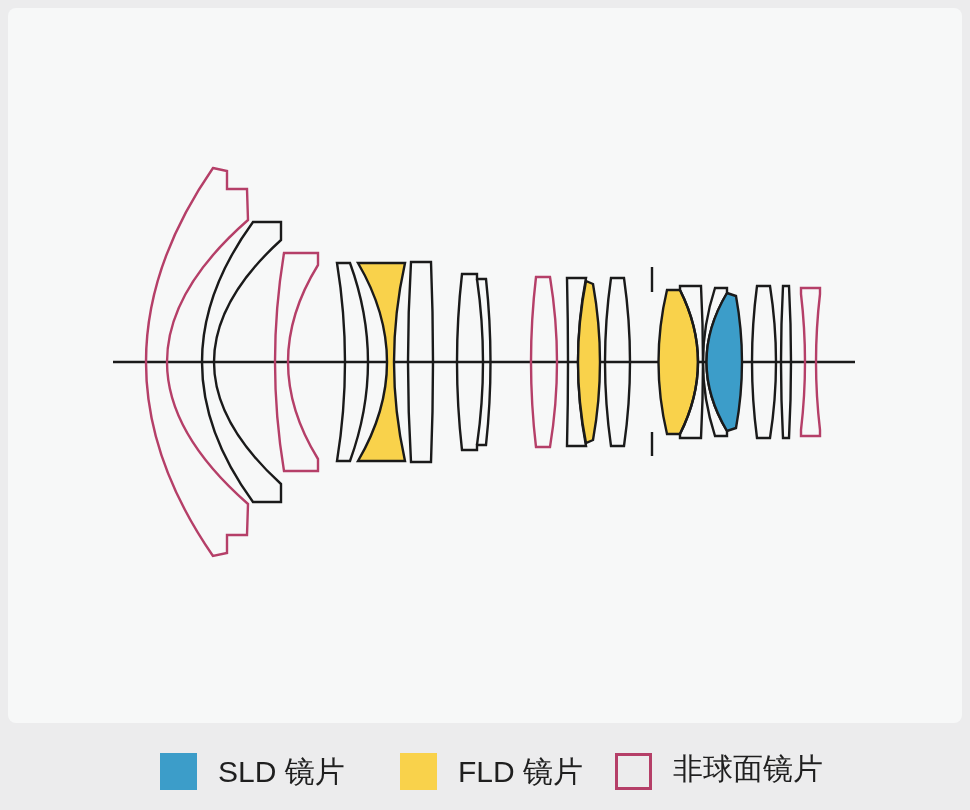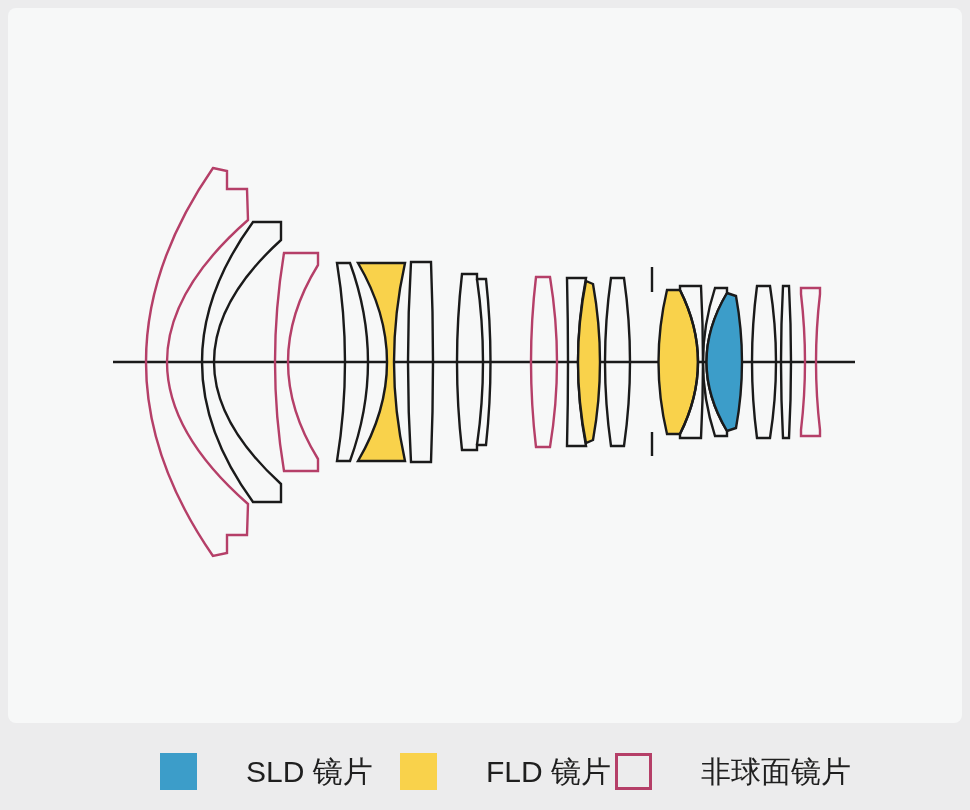--- a/index.html
+++ b/index.html
@@ -10,24 +10,24 @@
   }
   .canvas-card{
     position:absolute;left:8px;top:8px;width:954px;height:715px;
     border-radius:8px;background:#F7F8F8;
   }
   svg.lens-diagram{position:absolute;left:0;top:0;}
   .legend{position:absolute;left:0;top:753px;width:970px;height:40px;}
   .legend-item{position:absolute;display:flex;align-items:center;gap:21px;height:37px;}
   .legend-item.sld{left:160px;}
   .legend-item.fld{left:400px;}
-  .legend-item.asph{left:615px;}
+  .legend-item.asph{left:615px;font-family:Liberation Mono, monospace;}
   .swatch{width:37px;height:37px;box-sizing:border-box;flex:0 0 auto;}
   .swatch.outlined{background:transparent;border:3px solid #B53F68;}
-  .legend-label{font-size:30px;color:#1F1F1F;line-height:37px;white-space:nowrap;margin-left:28px;}
+  .legend-label{font-size:30px;color:#1F1F1F;line-height:37px;white-space:nowrap;}
 </style>
 </head>
 <body style="background: rgb(236, 236, 237);">
 
 <div class="canvas-card" style="background: rgb(247, 248, 248);"></div>
 
 <svg class="lens-diagram" width="970" height="810" viewBox="0 0 970 810">
 
   <path d="M113,362 L855,362" fill="none" stroke-width="2.4" stroke="#1A1A1A"></path>
 

